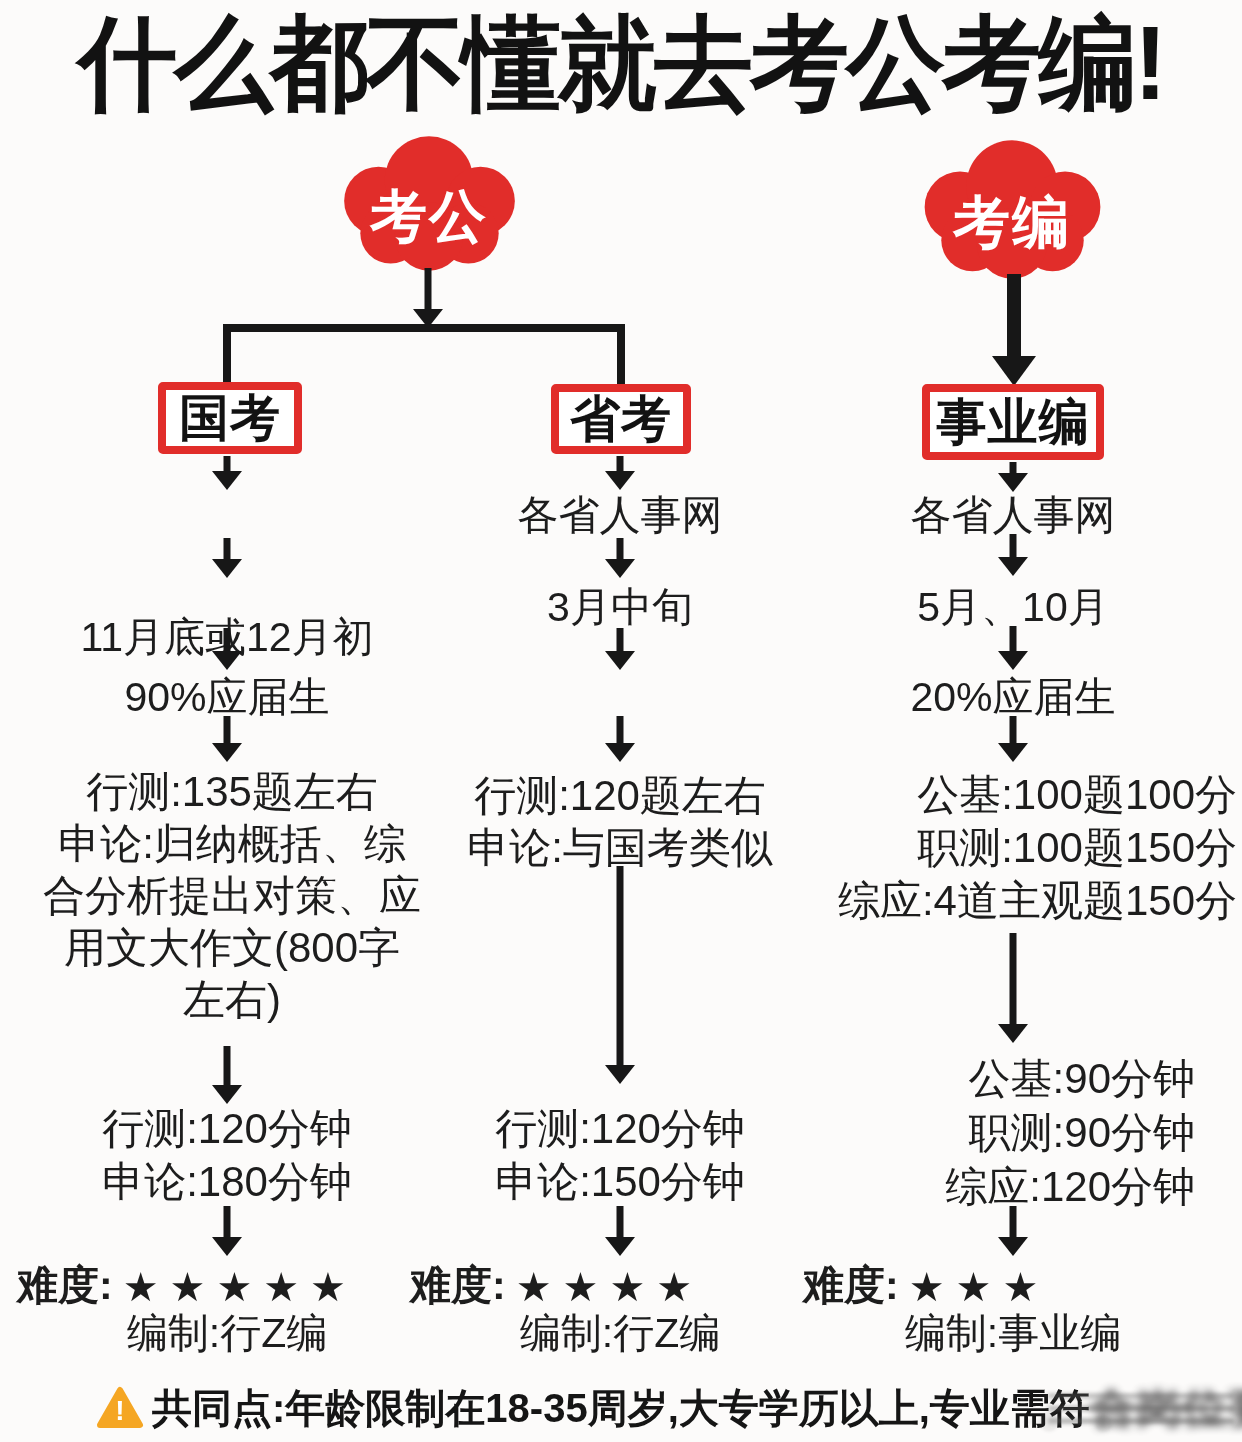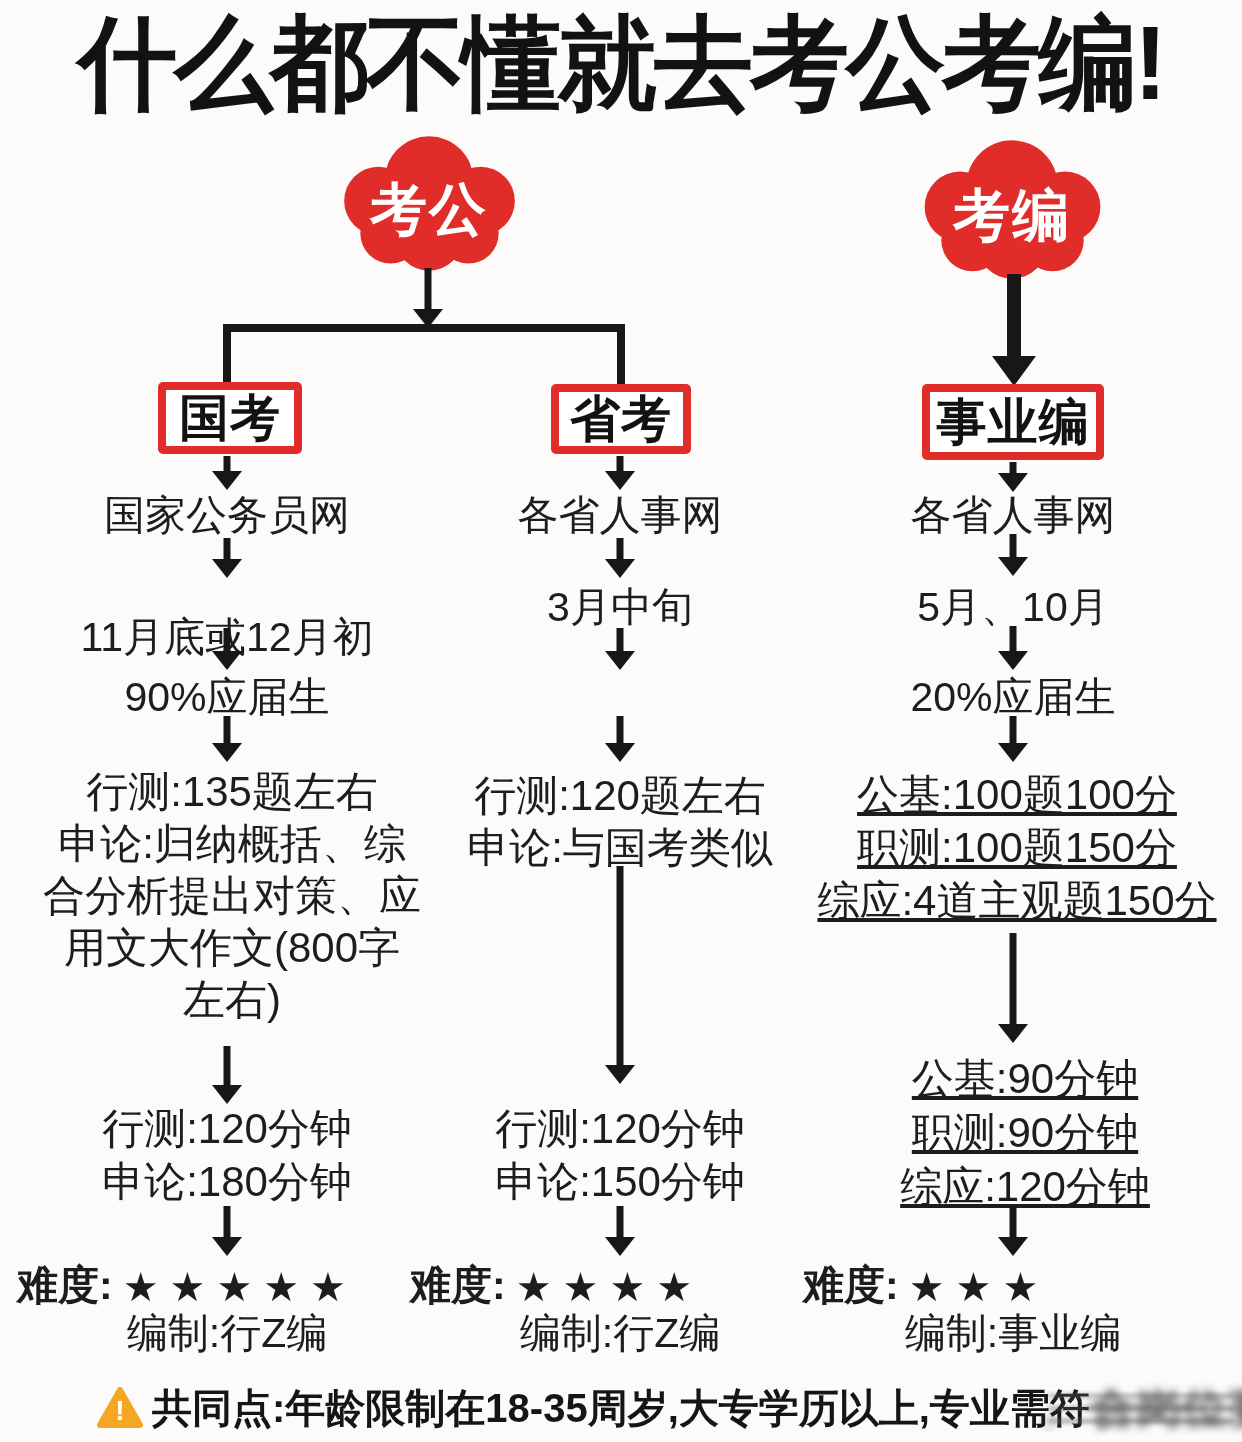--- a/index.html
+++ b/index.html
@@ -17,21 +17,21 @@
   .title{
     position:absolute;left:0;top:0;width:1242px;height:124px;
     margin:0;font-size:99px;line-height:122px;font-weight:900;
     letter-spacing:-3px;text-align:center;color:#121212;
     transform:scaleY(1.04);transform-origin:top;
   }
   
   .cloud{position:absolute;}
   .cloud svg{position:absolute;left:0;top:0;width:100%;height:100%;}
   .cloud-label{
-    position:absolute;left:0;top:6px;width:100%;height:100%;
+    position:absolute;left:0;top:13px;width:100%;height:100%;
     display:flex;align-items:center;justify-content:center;
     color:#fff;font-weight:800;font-size:57px;letter-spacing:2px;text-align:right;
   }
   
   .hline{position:absolute;height:8px;background:var(--ink);}
   .vline{position:absolute;width:8px;background:var(--ink);}
   
   .arrow{position:absolute;width:34px;}
   .arrow::before{
     content:"";position:absolute;left:50%;top:0;bottom:16px;
@@ -53,21 +53,21 @@
     background:#fff;display:flex;align-items:center;justify-content:center;
     font-weight:800;font-size:50px;color:#121212;letter-spacing:1px;
     box-sizing:border-box;
   }
   
   .node{
     position:absolute;text-align:center;font-size:41px;font-weight:500;
     color:#1d1d1d;
   }
   .multiline{white-space:pre-line;line-height:52px;font-size:42px;}
-  .align-left{text-align:center;text-decoration:underline;}
+  .align-left{text-align:right;}
   .diff-row{display:flex;align-items:center;justify-content:flex-start;font-weight:600;}
   .diff-row .stars{letter-spacing:11px;padding-left:10px;font-size:40px;transform:translateY(1px);}
   .est{font-weight:400;}
   
   .footer{
     position:absolute;left:96px;top:1382px;width:1146px;height:52px;
     display:flex;align-items:center;font-size:40px;font-weight:700;color:#151515;
     white-space:nowrap;
   }
   .warn-icon{width:48px;height:44px;margin-right:8px;flex:0 0 auto;}
@@ -132,21 +132,20 @@
   <div class="arrow bold" style="left:990px;top:274px;height:112px"></div>
 
   <div class="rbox" style="left:551px;top:384px;width:140px;height:70px">省考</div>
   <div class="rbox" style="left:158px;top:382px;width:144px;height:72px">国考</div>
   <div class="rbox" style="left:922px;top:384px;width:182px;height:76px">事业编</div>
 
   <div class="arrow" style="left:210px;top:456px;height:34px"></div>
   <div class="arrow" style="left:603px;top:456px;height:34px"></div>
   <div class="arrow" style="left:996px;top:462px;height:30px"></div>
 
-  <div class="node" style="left:17px;top:488px;width:420px">国家公务员网</div>
   <div class="node" style="left:410px;top:488px;width:420px">各省人事网</div>
   <div class="node" style="left:803px;top:488px;width:420px">各省人事网</div>
 
   <div class="arrow" style="left:210px;top:538px;height:40px"></div>
   <div class="arrow" style="left:603px;top:538px;height:40px"></div>
   <div class="arrow" style="left:996px;top:534px;height:42px"></div>
 
   <div class="node" style="left:17px;top:610px;width:420px">11月底或12月初</div>
   <div class="node" style="left:410px;top:580px;width:420px">3月中旬</div>
   <div class="node" style="left:803px;top:580px;width:420px">5月、10月</div>

